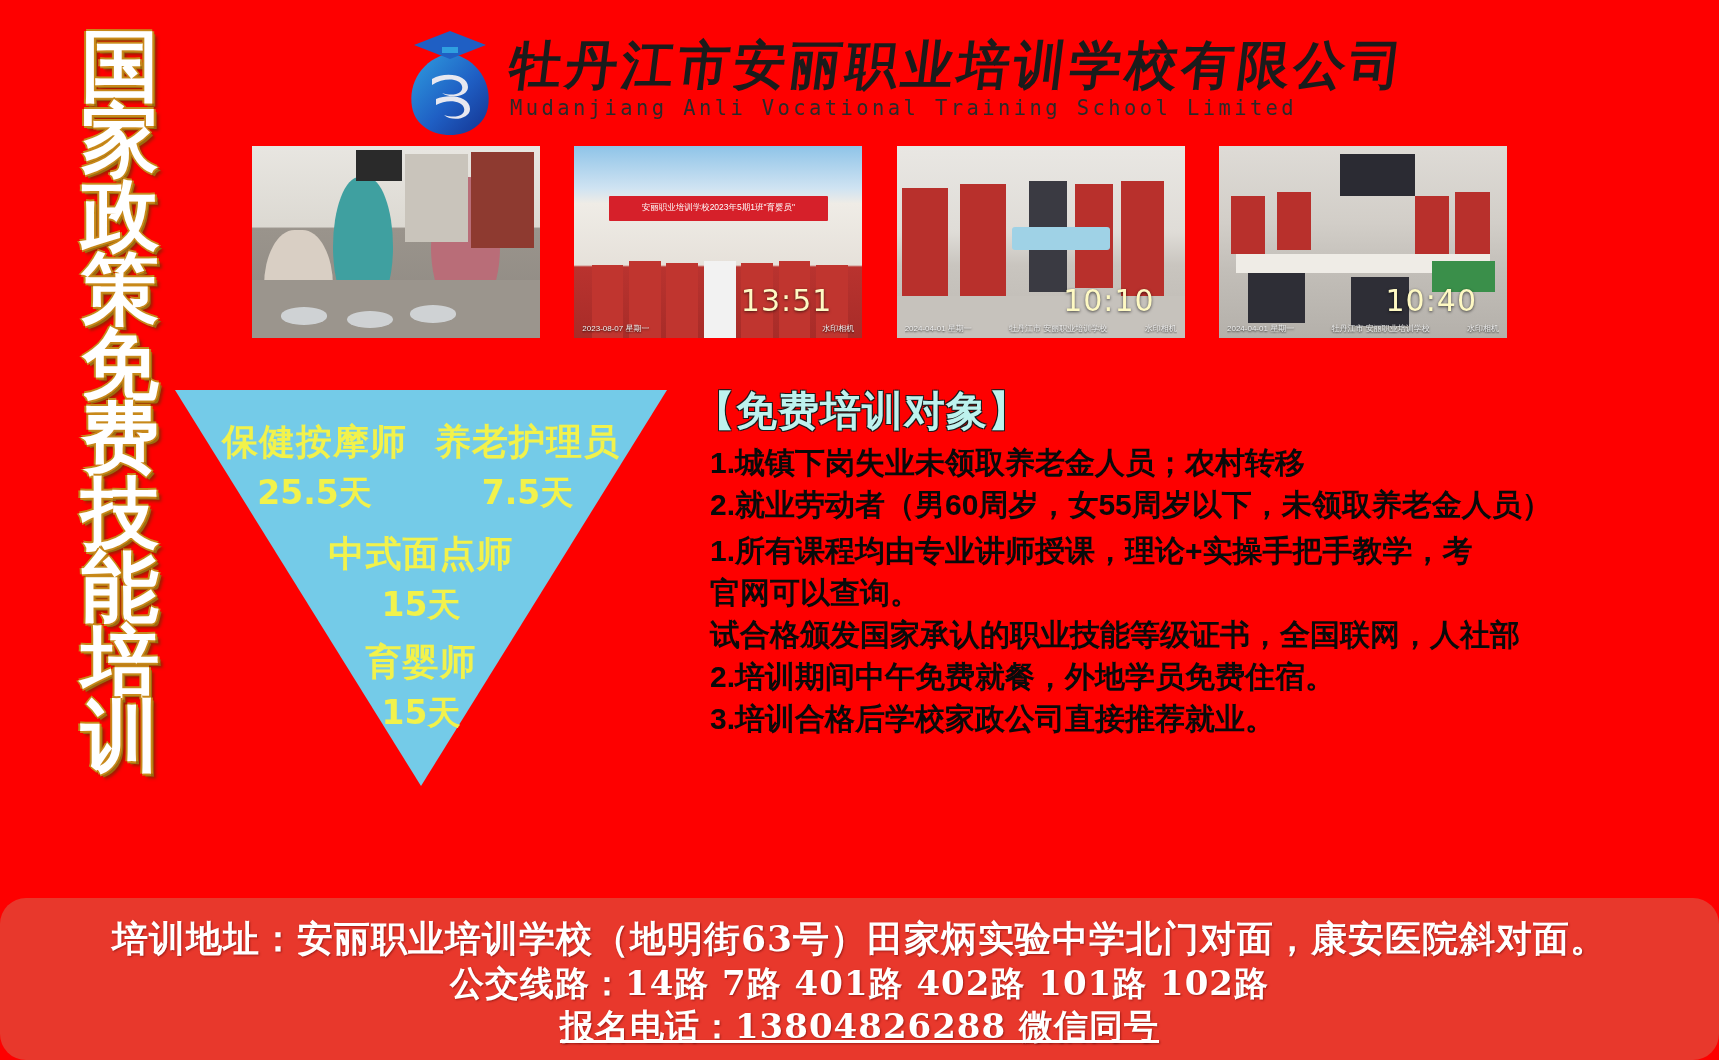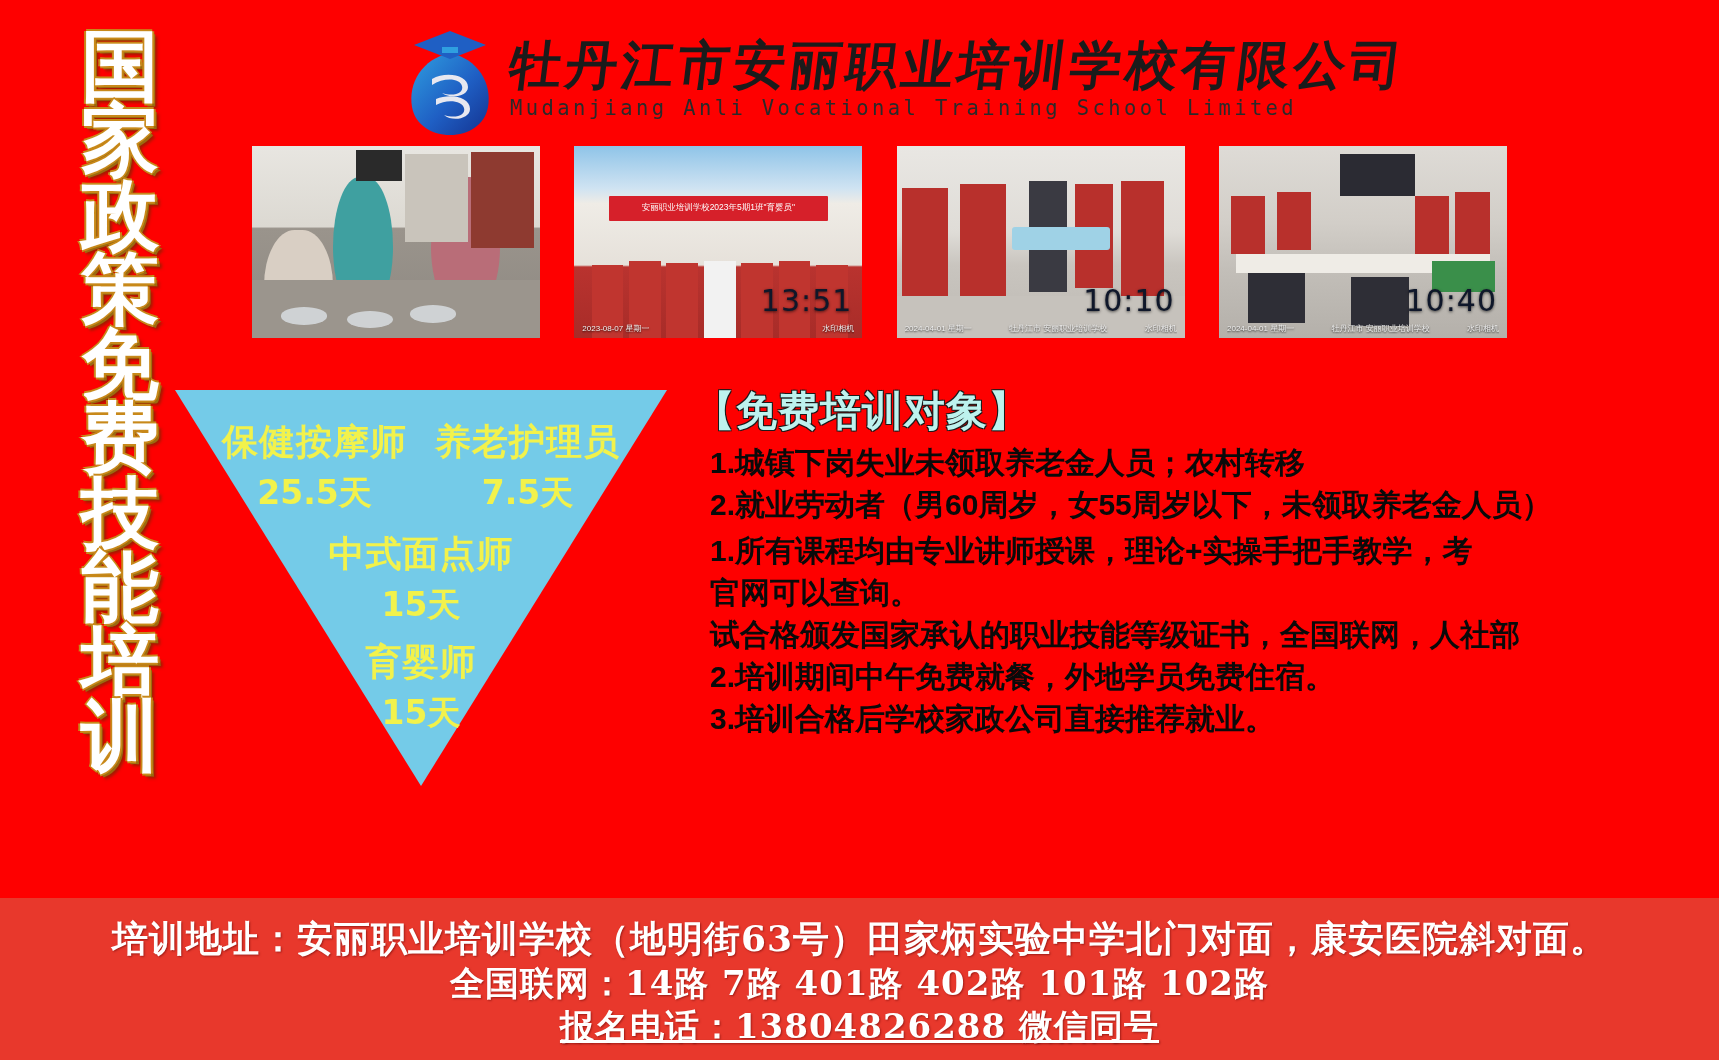--- a/index.html
+++ b/index.html
@@ -41,21 +41,21 @@
   .en-name{
     font-size:20.5px;color:#2a2a2a;white-space:nowrap;letter-spacing:3.4px;
     font-family:"DejaVu Sans Mono","Liberation Mono",monospace;
     margin-top:4px;
   }
 
   
   .photos{position:absolute;left:252px;top:146px;width:1255px;height:200px;display:flex;justify-content:space-between;}
   .photo{width:288px;height:192px;position:relative;overflow:hidden;background:#7d7f85;}
   .ph-time{
-    position:absolute;right:10px;bottom:20px;color:#0f172a;font-size:30px;
+    position:absolute;right:30px;bottom:20px;color:#fef9c3;font-size:30px;
     font-family:"DejaVu Sans","Liberation Sans",sans-serif;
     text-shadow:0 1px 3px rgba(0,0,0,.65);letter-spacing:1px;
   }
   .ph-meta{
     position:absolute;left:8px;bottom:4px;right:8px;color:#f0f0f0;font-size:8px;
     display:flex;justify-content:space-between;align-items:center;
     text-shadow:0 1px 2px rgba(0,0,0,.8);white-space:nowrap;overflow:hidden;
   }
   .ph-banner{
     position:absolute;left:12%;top:26%;right:12%;height:13%;
@@ -104,21 +104,21 @@
     font-family:Liberation Sans, sans-serif;
     letter-spacing:0px;margin:0 0 2px 16px;white-space:nowrap;
   }
   .info-gap{height:4px;}
 
   
   .footer{
     position:absolute;left:0;bottom:0;width:1719px;height:162px;
     background:#e8382c;
     display:flex;flex-direction:column;align-items:center;justify-content:center;
-    padding-top:6px;box-sizing:border-box;
+    padding-top:6px;box-sizing:border-box;border-radius:26px;
   }
   .f-line{
     color:#ffffff;font-weight:bold;white-space:nowrap;
     font-family:"DejaVu Serif","Liberation Serif",serif;
     text-shadow:1px 1px 2px rgba(90,0,0,.5);
     line-height:1.26;
   }
   .f1{font-size:36px;letter-spacing:1px;}
   .f2{font-size:34px;letter-spacing:1px;}
   .f3{font-size:34px;letter-spacing:1px;text-decoration:underline;}
@@ -274,17 +274,17 @@
     <div class="info-gap"></div>
     <div class="info-line">1.所有课程均由专业讲师授课，理论+实操手把手教学，考</div>
     <div class="info-line">官网可以查询。</div>
     <div class="info-line">试合格颁发国家承认的职业技能等级证书，全国联网，人社部</div>
     <div class="info-line">2.培训期间中午免费就餐，外地学员免费住宿。</div>
     <div class="info-line">3.培训合格后学校家政公司直接推荐就业。</div>
   </div>
 
   <div class="footer">
     <div class="f-line f1">培训地址：安丽职业培训学校（地明街63号）田家炳实验中学北门对面，康安医院斜对面。</div>
-    <div class="f-line f2">全国联网：14路 7路 401路 402路 101路 102路</div>
+    <div class="f-line f2">公交线路：14路 7路 401路 402路 101路 102路</div>
     <div class="f-line f3">报名电话：13804826288 微信同号</div>
   </div>
 
 </div>
 
 </body></html>

